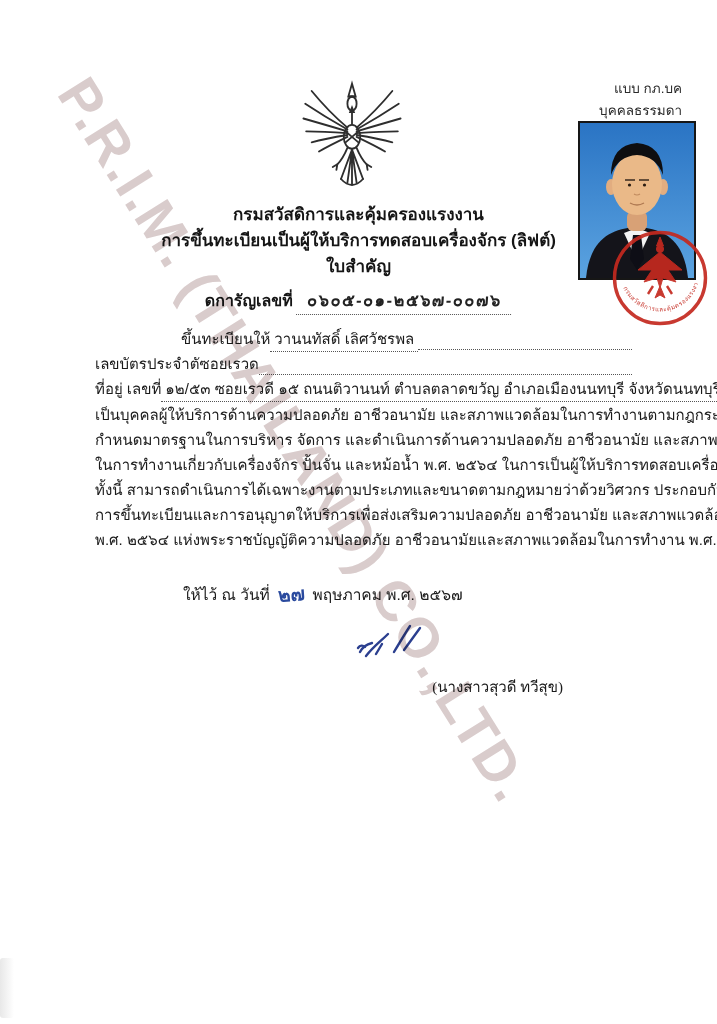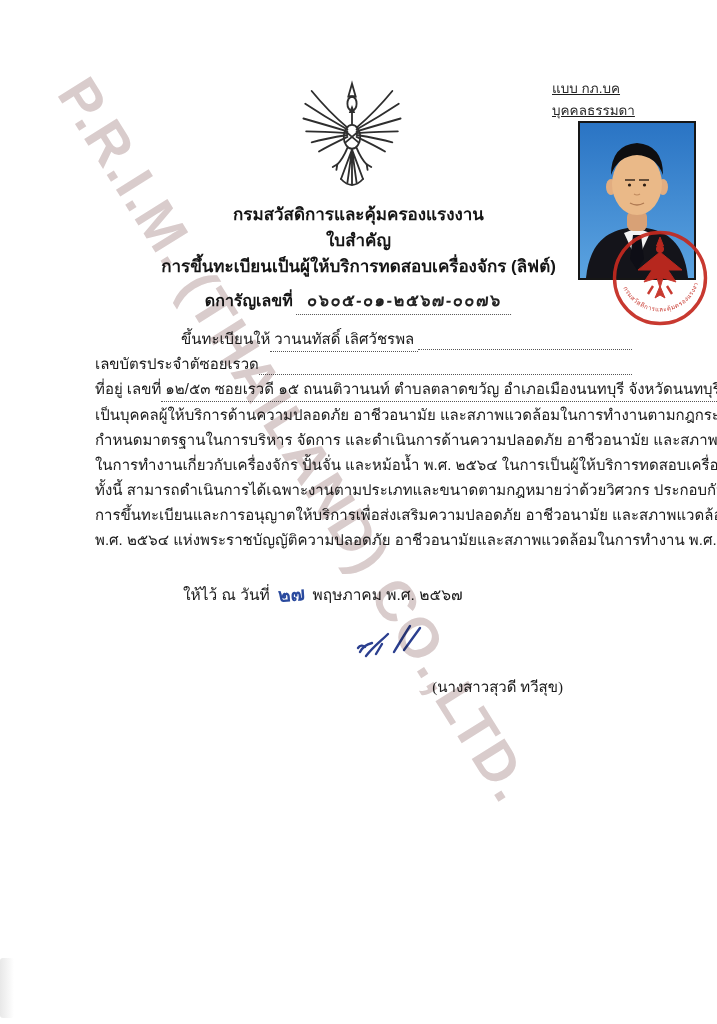--- a/index.html
+++ b/index.html
@@ -12,21 +12,21 @@
   
   .watermark{
     position:absolute;left:100px;top:66px;z-index:6;
     transform:rotate(58deg);transform-origin:0 0;
     font-size:56px;font-weight:bold;letter-spacing:2px;white-space:nowrap;
     color:#d9cccc;mix-blend-mode:multiply;pointer-events:none;
     font-family:"Liberation Sans","DejaVu Sans",sans-serif;
   }
 
   
-  .form-code-block{position:absolute;left:552px;top:78px;width:130px;text-align:left;z-index:2;text-decoration:underline;}
+  .form-code-block{position:absolute;left:552px;top:78px;width:130px;text-align:right;z-index:2;}
   .form-code-block div{font-size:13.5px;line-height:22px;color:#2a2a2a;}
 
   
   .photo{position:absolute;left:578px;top:121px;width:114px;height:155px;border:2px solid #161616;z-index:2;background:#2e7ec9;}
   .photo svg{display:block;width:100%;height:100%;}
 
   
   .stamp{position:absolute;left:610px;top:228px;width:100px;height:100px;z-index:3;opacity:.92;}
 
   
@@ -155,22 +155,22 @@
       <path d="M55,74 Q50,86 44,92 M65,74 Q70,86 76,92"></path>
       <path d="M44,92 l-5,3 M44,92 l-1,6 M76,92 l5,3 M76,92 l1,6"></path>
 
       <path d="M60,76 L48,108 M60,76 L55,112 M60,76 L60,114 M60,76 L65,112 M60,76 L72,108"></path>
       <path d="M48,108 Q60,121 72,108"></path>
     </svg>
   </div>
 
   <div class="title-block">
     <div class="t">กรมสวัสดิการและคุ้มครองแรงงาน</div>
+    <div class="t">การขึ้นทะเบียนเป็นผู้ให้บริการทดสอบเครื่องจักร (ลิฟต์)</div>
     <div class="t">ใบสำคัญ</div>
-    <div class="t">การขึ้นทะเบียนเป็นผู้ให้บริการทดสอบเครื่องจักร (ลิฟต์)</div>
     <div class="certno-row">
       <span>ดการัญเลขที่</span>
       <span class="handnum">๐๖๐๕-๐๑-๒๕๖๗-๐๐๗๖</span>
     </div>
   </div>
 
   <div class="body-block">
     <div class="bline indent1">
       <span class="lbl">ขึ้นทะเบียนให้</span>
       <span class="val">วานนทัสดิ์ เลิศวัชรพล</span>

